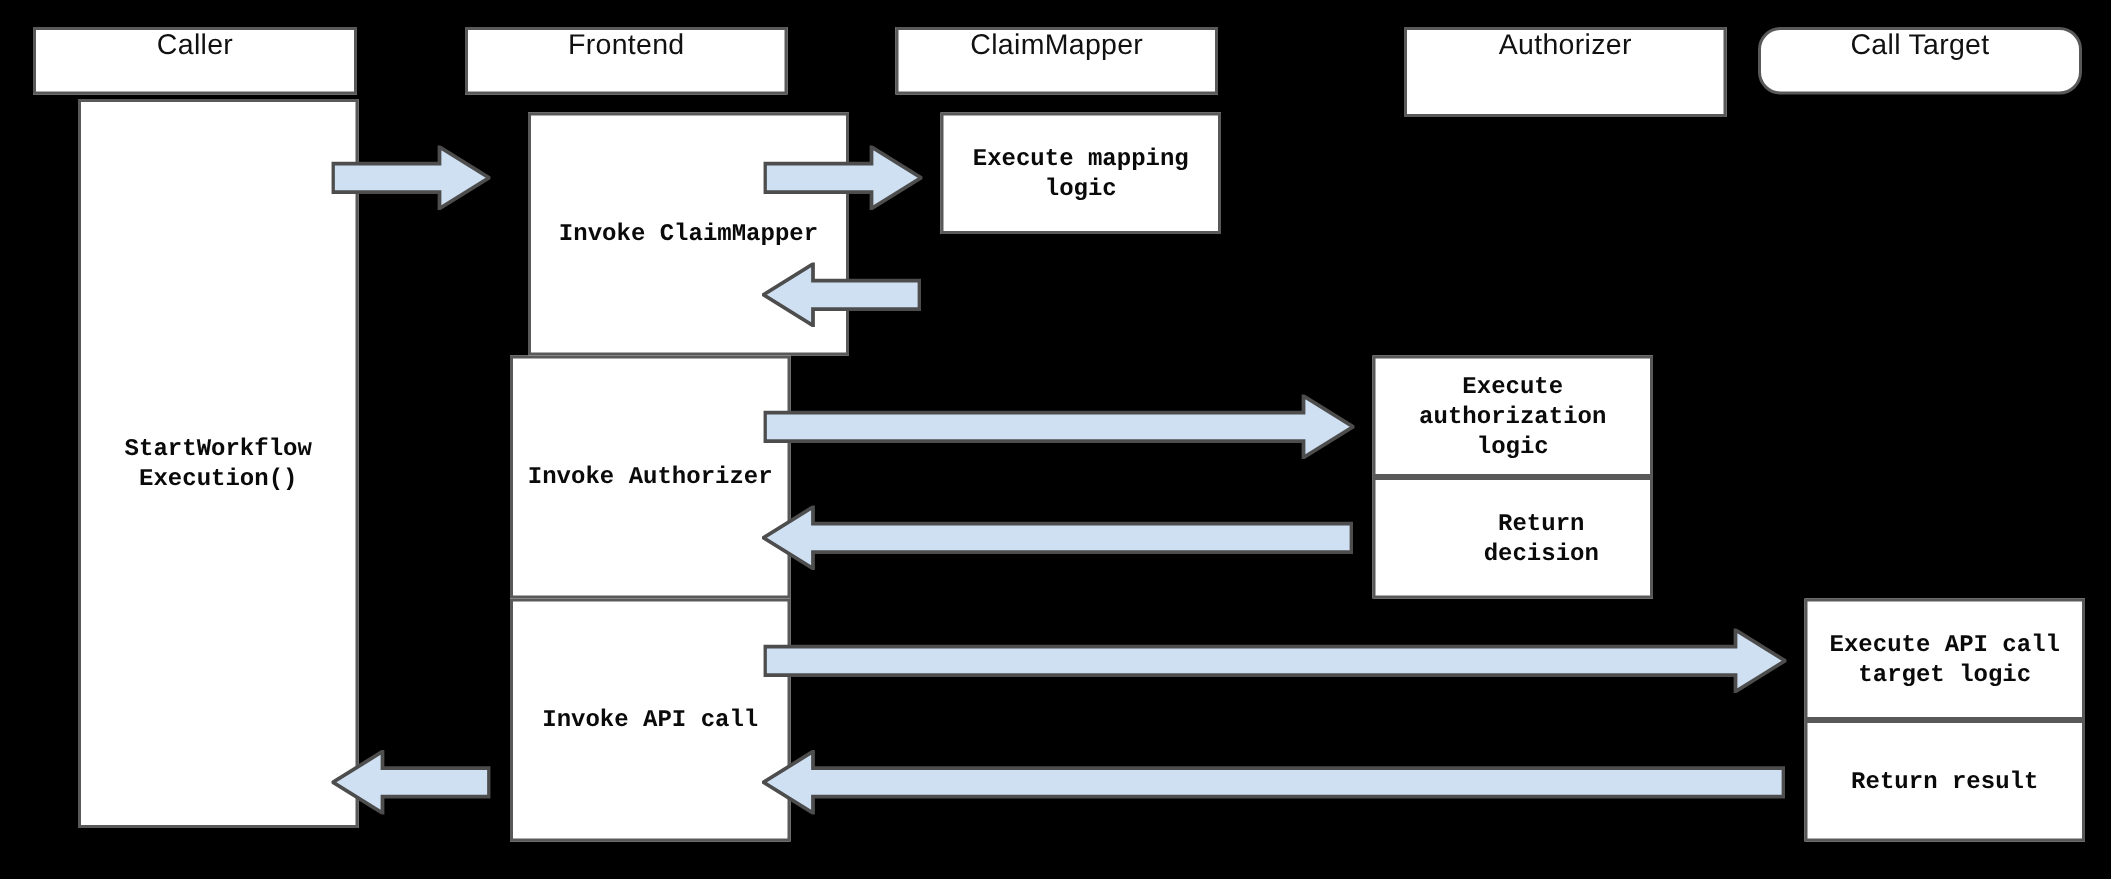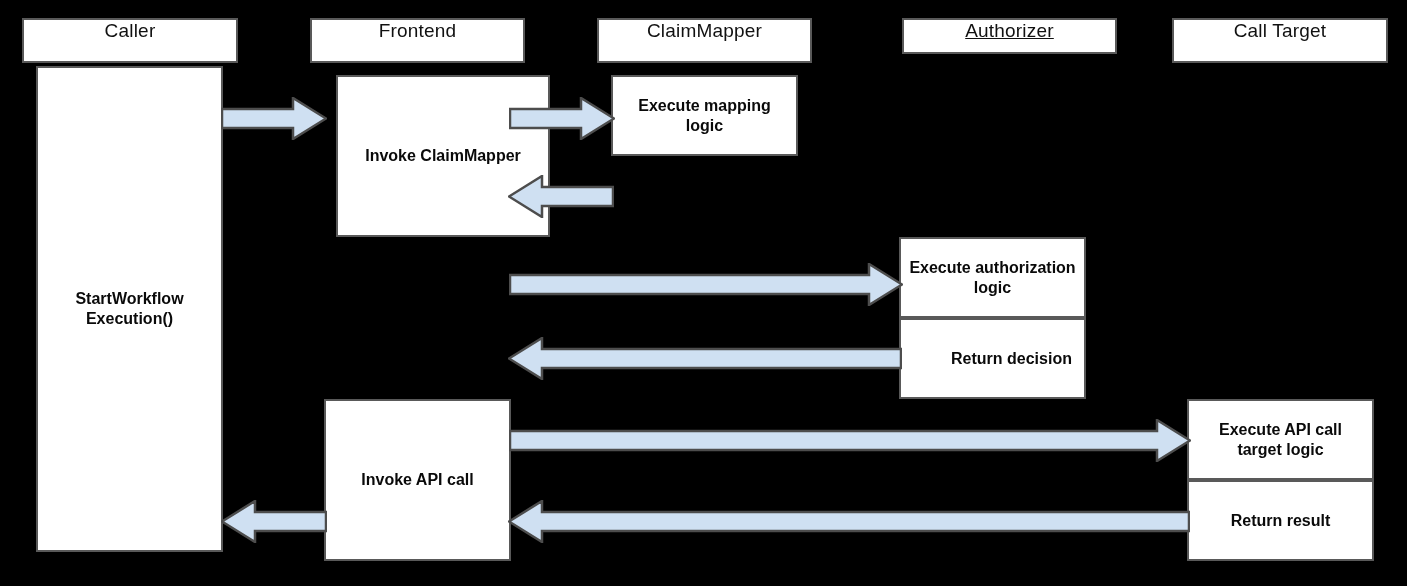--- a/index.html
+++ b/index.html
@@ -41,21 +41,22 @@
     border: 2px solid #595959;
     display: flex;
     align-items: center;
     justify-content: flex-start;
     text-align: center;
     color: #0a0a0a;
     font-size: 16px;
     font-weight: bold;
     line-height: 1.25;
     padding: 2px 6px;
-    font-family: Liberation Sans, sans-serif;
+    font-family: Liberation Mono, monospace;
+    margin-left: 16px;
   }
   .act-seg span { display: block; width: 100%; }
 
   
   .arrow-wrap {
     position: absolute;
   }
   .arrow-wrap svg { display: block; }
 </style>
 </head>
@@ -65,33 +66,36 @@
 
   <div class="lifeline-header" style="left:22px;  top:18px; width:216px; height:45px;">
     <span>Caller</span>
   </div>
   <div class="lifeline-header" style="left:310px; top:18px; width:215px; height:45px;">
     <span>Frontend</span>
   </div>
   <div class="lifeline-header" style="left:597px; top:18px; width:215px; height:45px;">
     <span>ClaimMapper</span>
   </div>
-  <div class="lifeline-header" style="left:902px; top:18px; width:215px; height:36px;text-decoration:underline;">
+  <div class="lifeline-header" style="left:936px; top:18px; width:215px; height:60px;">
     <span>Authorizer</span>
   </div>
-  <div class="lifeline-header" style="left:1172px; top:18px; width:216px; height:45px;">
+  <div class="lifeline-header" style="left:1172px; top:18px; width:216px; height:45px;border-radius:15px;">
     <span>Call Target</span>
   </div>
 
   <div class="act-seg" style="left:36px; top:66px; width:187px; height:486px; font-size:16px;">
     <span>StartWorkflow Execution()</span>
   </div>
 
   <div class="act-seg" style="left:336px; top:75px; width:214px; height:162px;">
     <span>Invoke ClaimMapper</span>
+  </div>
+  <div class="act-seg" style="left:324px; top:237px; width:187px; height:162px;">
+    <span>Invoke Authorizer</span>
   </div>
   <div class="act-seg" style="left:324px; top:399px; width:187px; height:162px;">
     <span>Invoke API call</span>
   </div>
 
   <div class="act-seg" style="left:611px; top:75px; width:187px; height:81px;">
     <span>Execute mapping logic</span>
   </div>
 
   <div class="act-seg" style="left:899px; top:237px; width:187px; height:81px;">

